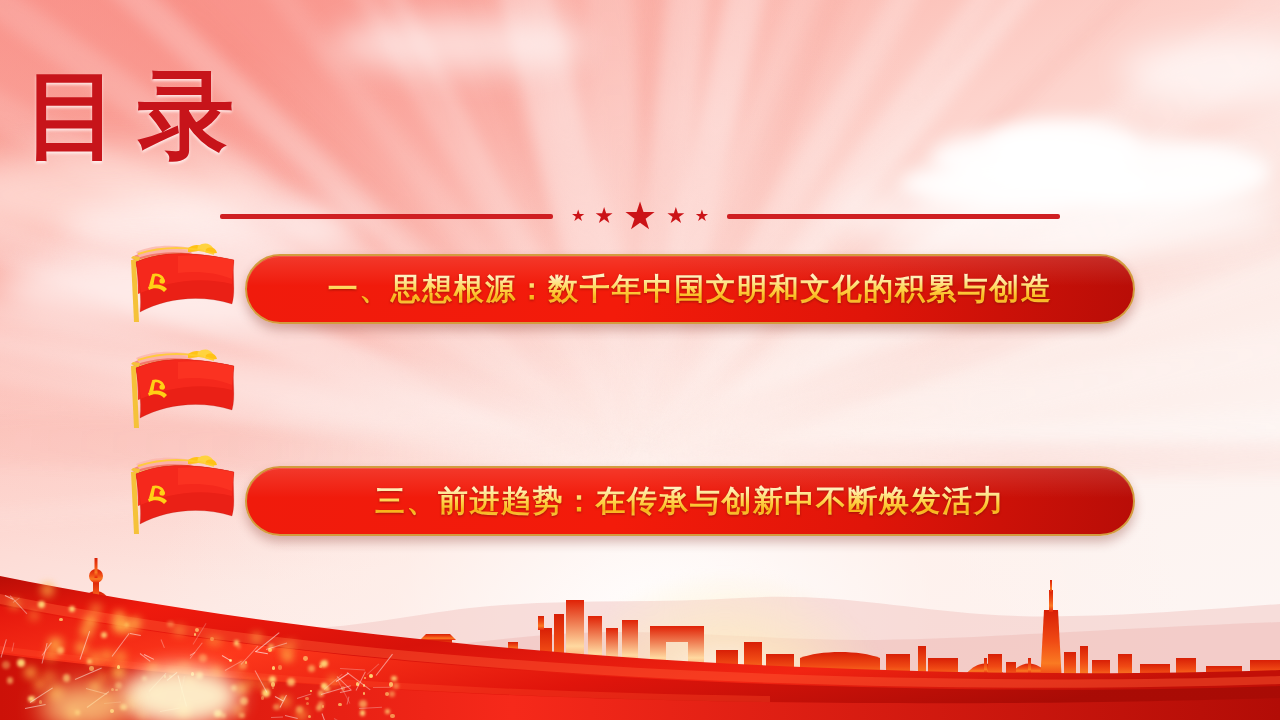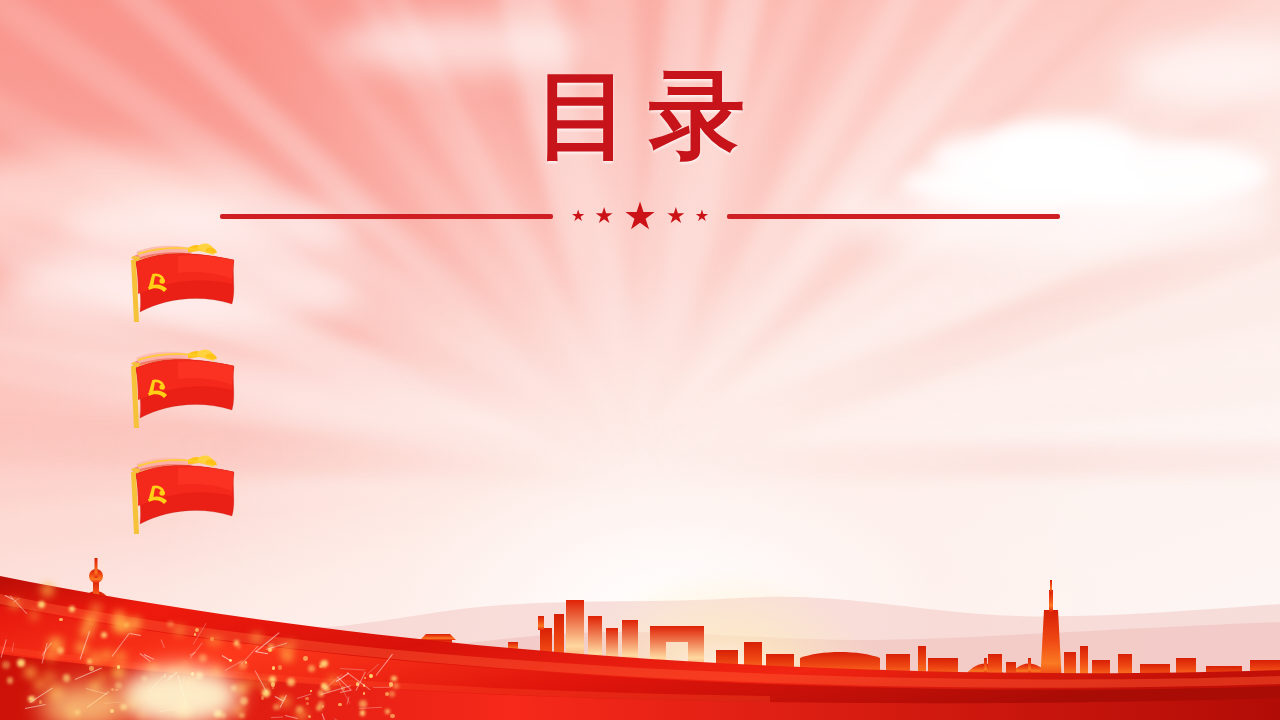--- a/index.html
+++ b/index.html
@@ -42,27 +42,28 @@
     position:absolute; pointer-events:none;
     filter:blur(0.4px);
   }
   .cloud{ position:absolute; background:#fff; border-radius:50%; filter:blur(9px); opacity:.92; }
   .cloud.soft{ opacity:.6; filter:blur(16px); }
   .cloud.pinkish{ background:#ffe7e1; opacity:.7; filter:blur(18px); }
 
   
   .title{
     position:absolute; left:0; right:0; top:62px;
-    text-align:center;
+    text-align:left;
     font-family:"Liberation Serif","DejaVu Serif",serif;
     font-size:96px; line-height:1.12;
     font-weight:700;
     letter-spacing:18px; text-indent:18px;
     color:#c7141a;
     text-shadow:0 2px 3px rgba(255,255,255,.75);
+    padding-left:6px;
   }
 
   
   .divider{
     position:absolute; left:0; right:0; top:198px; height:36px;
     display:flex; align-items:center; justify-content:center; gap:0;
   }
   .divider .line{ width:333px; height:5px; background:#cf1f22; border-radius:2px; }
   .divider .stars{
     display:flex; align-items:center; justify-content:center;
@@ -228,20 +229,23 @@
           <path d="M60 14 C84 12, 102 15, 116 18 C115 25, 115 31, 114 37 C96 30, 78 29, 60 31 Z" fill="#ff3b26" opacity=".55"></path>
           <g fill="#ffd015">
             <path d="M34 32 C40 30, 46 33, 47 39 C47 41, 45 42, 44 41 C44 36, 40 33, 35 35 Z"></path>
             <path d="M31 44 L34 33 L37 34 L35 45 Z"></path>
             <path d="M30 45 C36 41, 45 42, 49 47 L46 50 C43 46, 36 45, 31 48 Z"></path>
             <circle cx="44" cy="39" r="2.6"></circle>
           </g>
           <path d="M18 20 C44 8, 80 10, 116 18 C114 34, 118 48, 114 62 C82 52, 48 56, 22 70 C24 52, 20 34, 18 20 Z" fill="none" stroke="rgba(150,20,10,.18)" stroke-width="1"></path>
         </svg>
       </div>
+      <div class="pill">
+        <span class="pill-label">一、思想根源：数千年中国文明和文化的积累与创造</span>
+      </div>
     </div>
 
     <div class="row">
       <div class="flag">
         <svg viewBox="0 0 128 84" width="128" height="84">
           <g>
             <path d="M16 14 C34 4, 56 4, 74 10 C64 16, 44 18, 22 22 Z" fill="#f5837a" opacity=".9"></path>
             <path d="M18 10 C36 2, 60 2, 80 8 C68 13, 46 15, 24 19 Z" fill="#fbb7ae" opacity=".85"></path>
             <path d="M14 18 C36 9, 62 8, 86 14 C72 20, 46 23, 20 27 Z" fill="#f26a5e" opacity=".8"></path>
             <path d="M70 6 C76 2, 82 2, 86 6 C82 9, 76 10, 70 10 Z" fill="#ffc216"></path>
@@ -285,20 +289,23 @@
           <path d="M18 20 C44 8, 80 10, 116 18 C114 28, 115 36, 114 42 C80 34, 48 40, 20 52 C20 40, 19 29, 18 20 Z" fill="#f5291c" opacity=".95"></path>
           <path d="M60 14 C84 12, 102 15, 116 18 C115 25, 115 31, 114 37 C96 30, 78 29, 60 31 Z" fill="#ff3b26" opacity=".55"></path>
           <g fill="#ffd015">
             <path d="M34 32 C40 30, 46 33, 47 39 C47 41, 45 42, 44 41 C44 36, 40 33, 35 35 Z"></path>
             <path d="M31 44 L34 33 L37 34 L35 45 Z"></path>
             <path d="M30 45 C36 41, 45 42, 49 47 L46 50 C43 46, 36 45, 31 48 Z"></path>
             <circle cx="44" cy="39" r="2.6"></circle>
           </g>
           <path d="M18 20 C44 8, 80 10, 116 18 C114 34, 118 48, 114 62 C82 52, 48 56, 22 70 C24 52, 20 34, 18 20 Z" fill="none" stroke="rgba(150,20,10,.18)" stroke-width="1"></path>
         </svg>
+      </div>
+      <div class="pill">
+        <span class="pill-label">三、前进趋势：在传承与创新中不断焕发活力</span>
       </div>
     </div>
 
   </div>
 
   <div class="scene">
 
     <svg class="mountains" viewBox="0 0 1280 110" preserveAspectRatio="none">
       <path d="M0 88 C90 66, 170 58, 250 64 C330 70, 400 52, 470 44 C560 34, 650 40, 740 34
                C830 28, 900 44, 980 50 C1060 56, 1150 50, 1280 40 L1280 110 L0 110 Z" fill="#f3c9c5" opacity=".55"></path>

